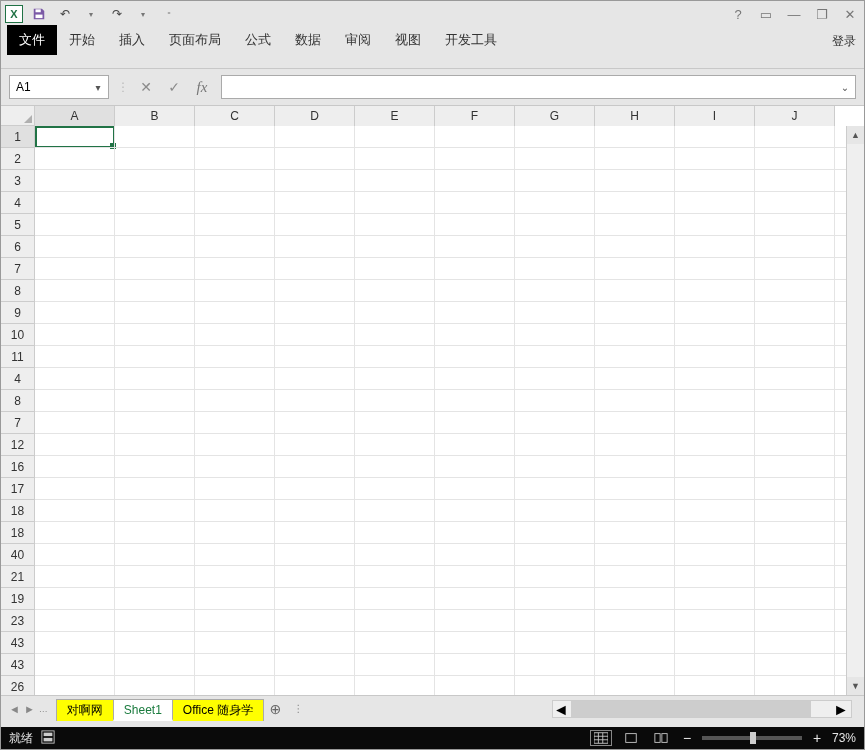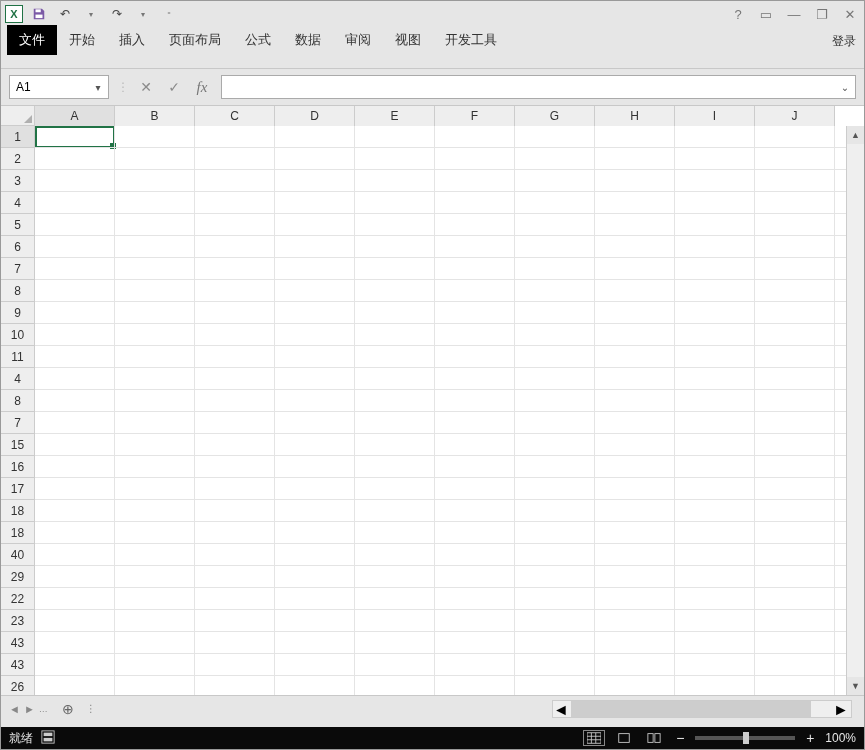--- a/index.html
+++ b/index.html
@@ -168,28 +168,28 @@
         <div class="rowh">5</div>
         <div class="rowh">6</div>
         <div class="rowh">7</div>
         <div class="rowh">8</div>
         <div class="rowh">9</div>
         <div class="rowh">10</div>
         <div class="rowh">11</div>
         <div class="rowh">4</div>
         <div class="rowh">8</div>
         <div class="rowh">7</div>
-        <div class="rowh">15</div>
+        <div class="rowh">12</div>
         <div class="rowh">16</div>
         <div class="rowh">17</div>
         <div class="rowh">18</div>
         <div class="rowh">18</div>
         <div class="rowh">40</div>
-        <div class="rowh">29</div>
-        <div class="rowh">22</div>
+        <div class="rowh">21</div>
+        <div class="rowh">19</div>
         <div class="rowh">23</div>
         <div class="rowh">43</div>
         <div class="rowh">43</div>
         <div class="rowh">26</div>
       </div>
     <div class="cells" id="cellsArea">
       <div class="active-cell"></div>
     <div class="gridlines-h" style="left: 0px; right: 0px; height: 1px; top: 21px;"></div>
         <div class="gridlines-h" style="left: 0px; right: 0px; height: 1px; top: 43px;"></div>
         <div class="gridlines-h" style="left: 0px; right: 0px; height: 1px; top: 65px;"></div>
@@ -232,20 +232,25 @@
     <div style="position:absolute;bottom:0;left:0;right:0;" class="arrow">▼</div>
   </div>
 </div>
 
 <div class="sheetbar">
   <div class="sheet-nav">
     <span>◄</span>
     <span>►</span>
     <span style="font-size:9px;">…</span>
   </div>
+  <div class="sheet-tabs" id="sheetTabs">
+      <div class="sheet-tab yellow">对啊网</div>
+      <div class="sheet-tab active">Sheet1</div>
+      <div class="sheet-tab yellow">Office 随身学</div>
+    </div>
   <div class="sheet-add">⊕</div>
   <div class="splitter">
     <span class="drag-dots">⋮</span>
     <div style="flex:1"></div>
     <div class="hscroll-container">
       <div class="arrow">◄</div>
       <div class="hscroll-thumb"></div>
       <div class="arrow" style="position:absolute;right:0;top:0;bottom:0;">►</div>
     </div>
   </div>
@@ -281,15 +286,15 @@
         <svg viewBox="0 0 16 12">
           <rect x="1" y="1" width="6" height="10" fill="none" stroke="#ccc"></rect>
           <rect x="9" y="1" width="6" height="10" fill="none" stroke="#ccc"></rect>
         </svg>
       </div>
     <span class="zoom-btn">−</span>
     <div class="zoom-slider">
         <div class="zoom-thumb"></div>
       </div>
     <span class="zoom-btn">+</span>
-    <span>100%</span>
+    <span>73%</span>
   </div>
 </div>
 
 </body></html>

